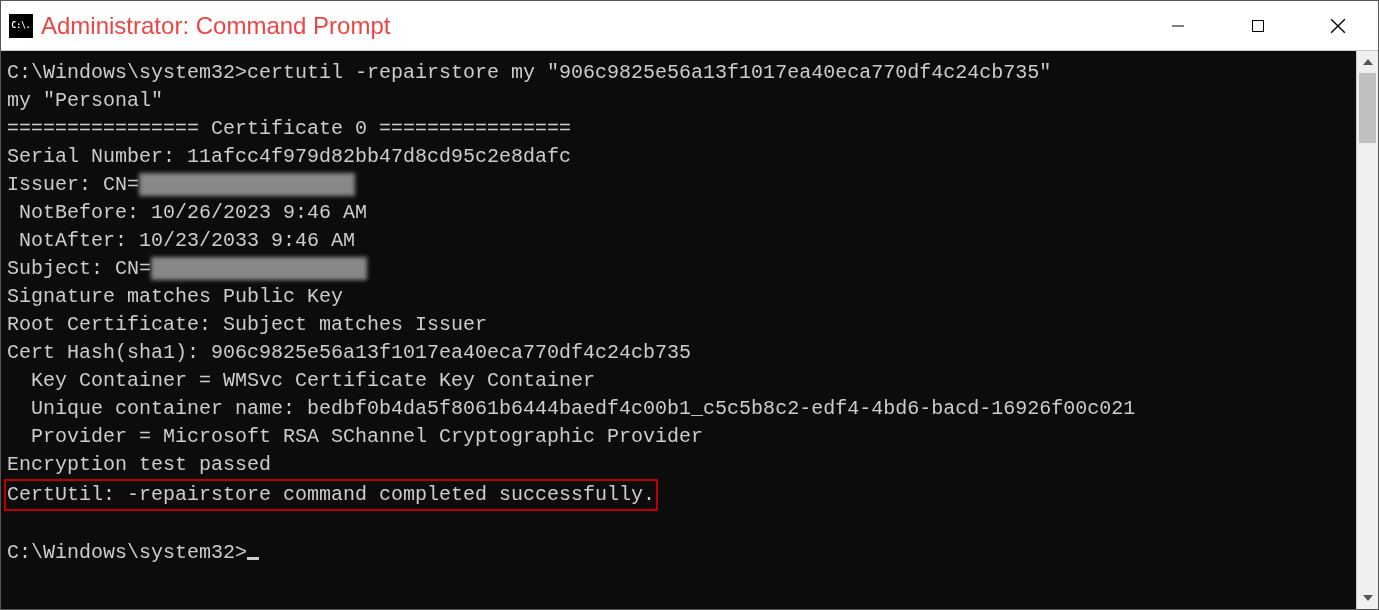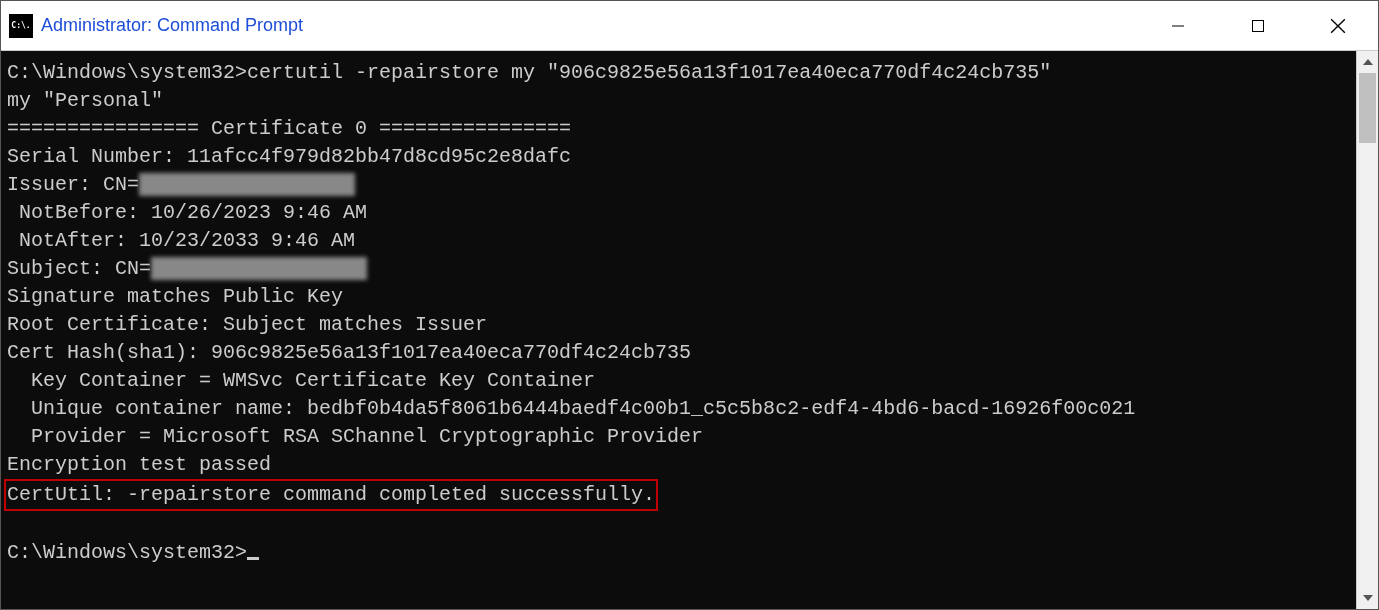--- a/index.html
+++ b/index.html
@@ -30,22 +30,22 @@
       position: relative;
     }
     .app-icon-text {
       color: #fff;
       font-size: 8px;
       font-family: Consolas, monospace;
       font-weight: bold;
       line-height: 8px;
     }
     .window-title {
-      font-size: 18px;
-      color: #1d4ed8;
+      font-size: 24px;
+      color: #ef4444;
       flex: 1;
     }
     .window-controls {
       display: flex;
       height: 100%;
     }
     .window-btn {
       width: 80px;
       height: 100%;
       display: flex;

